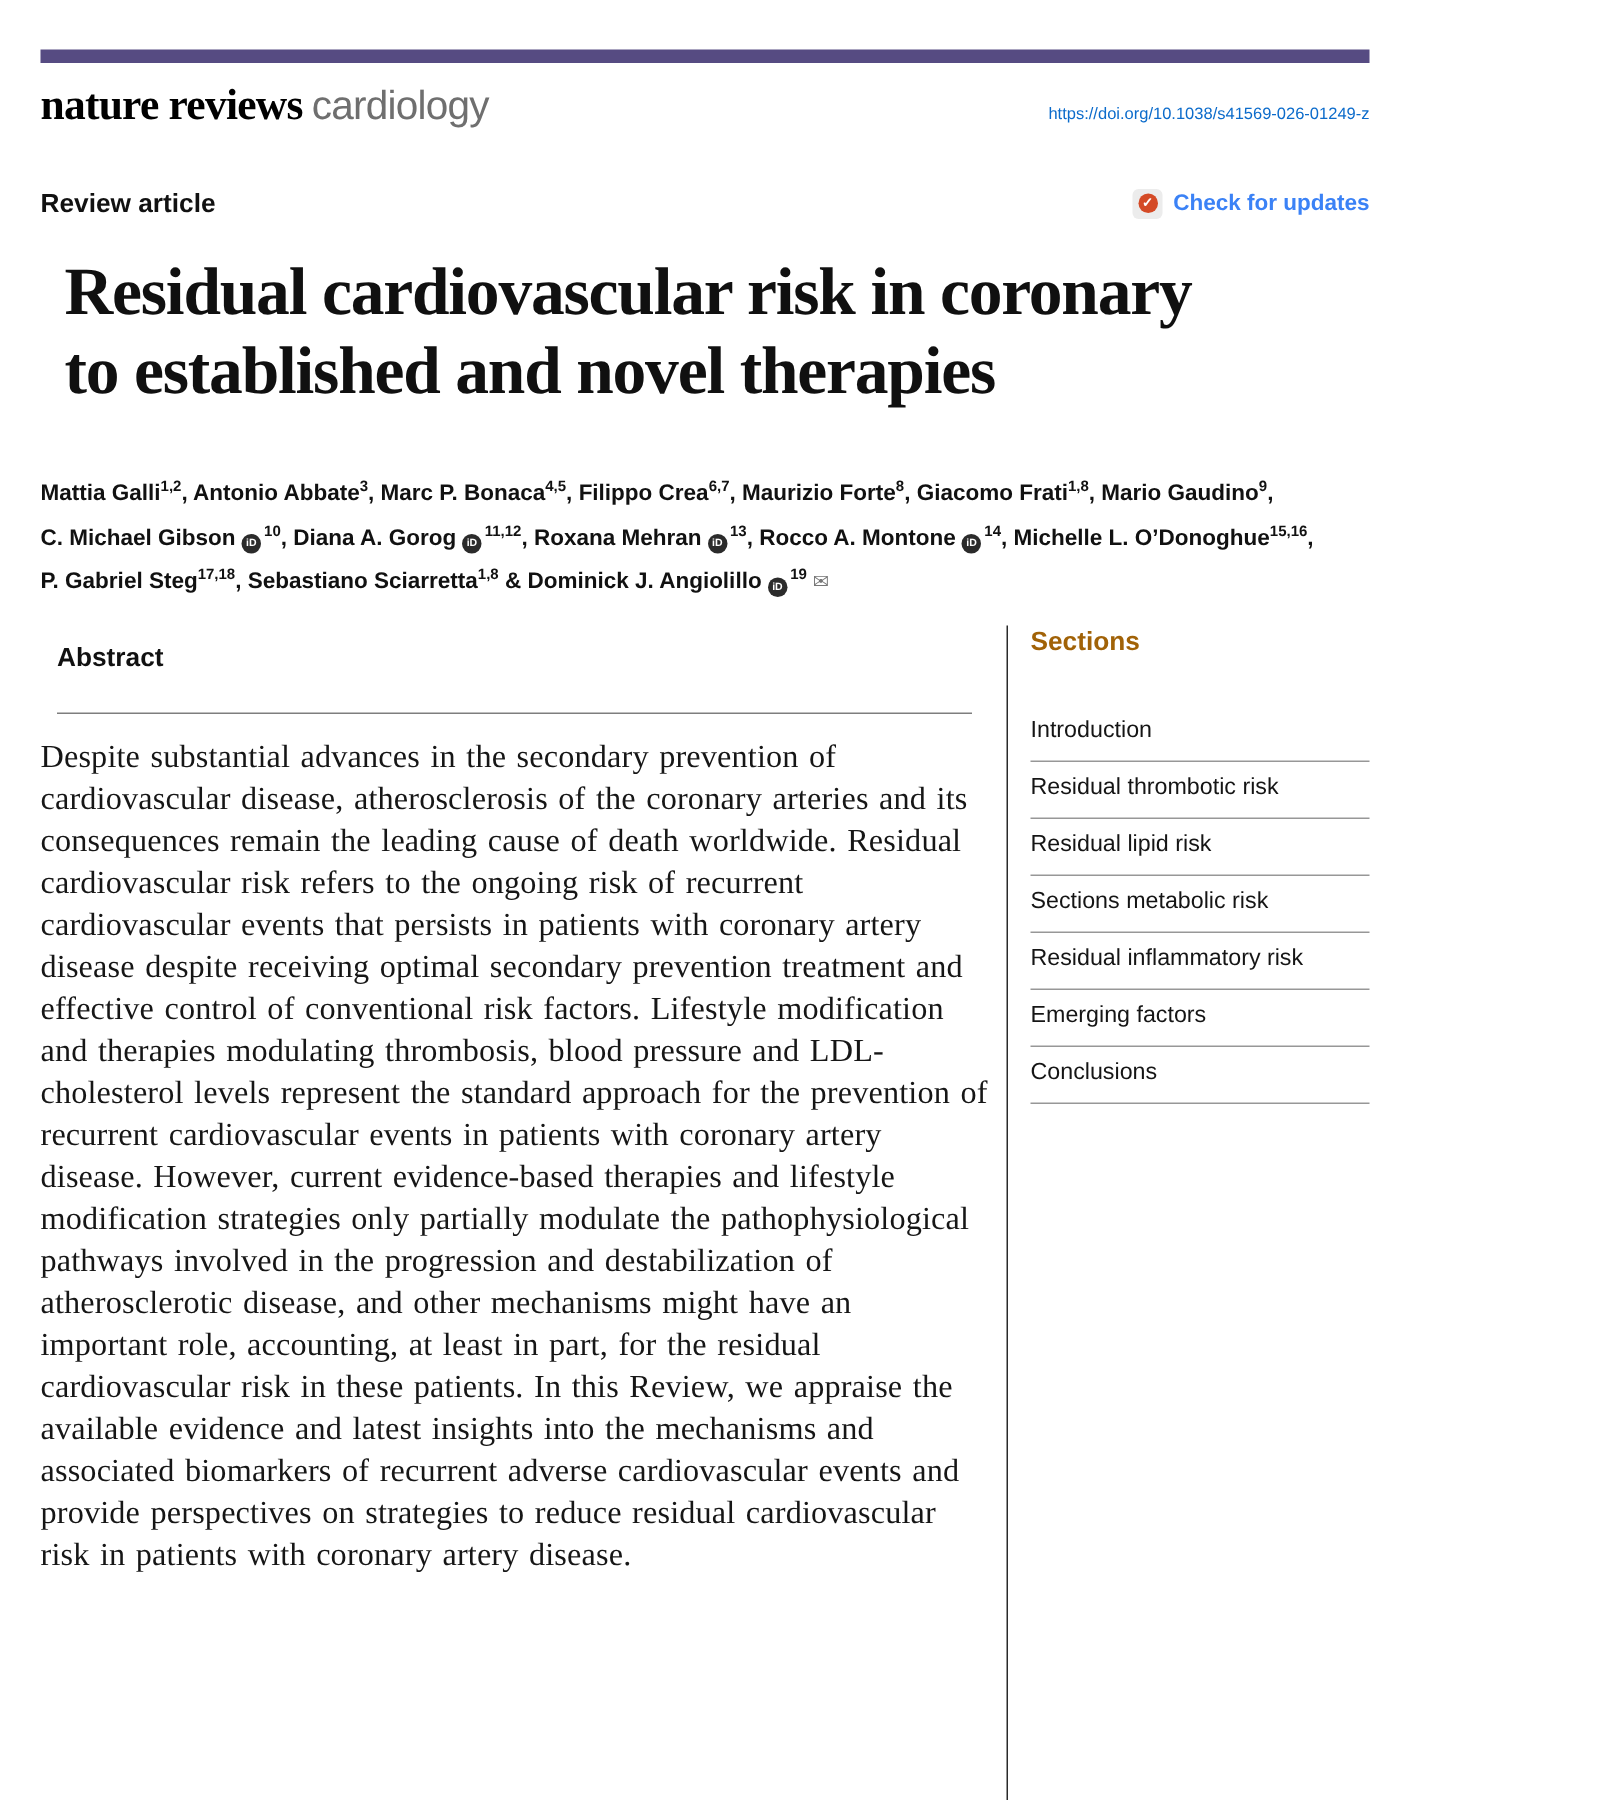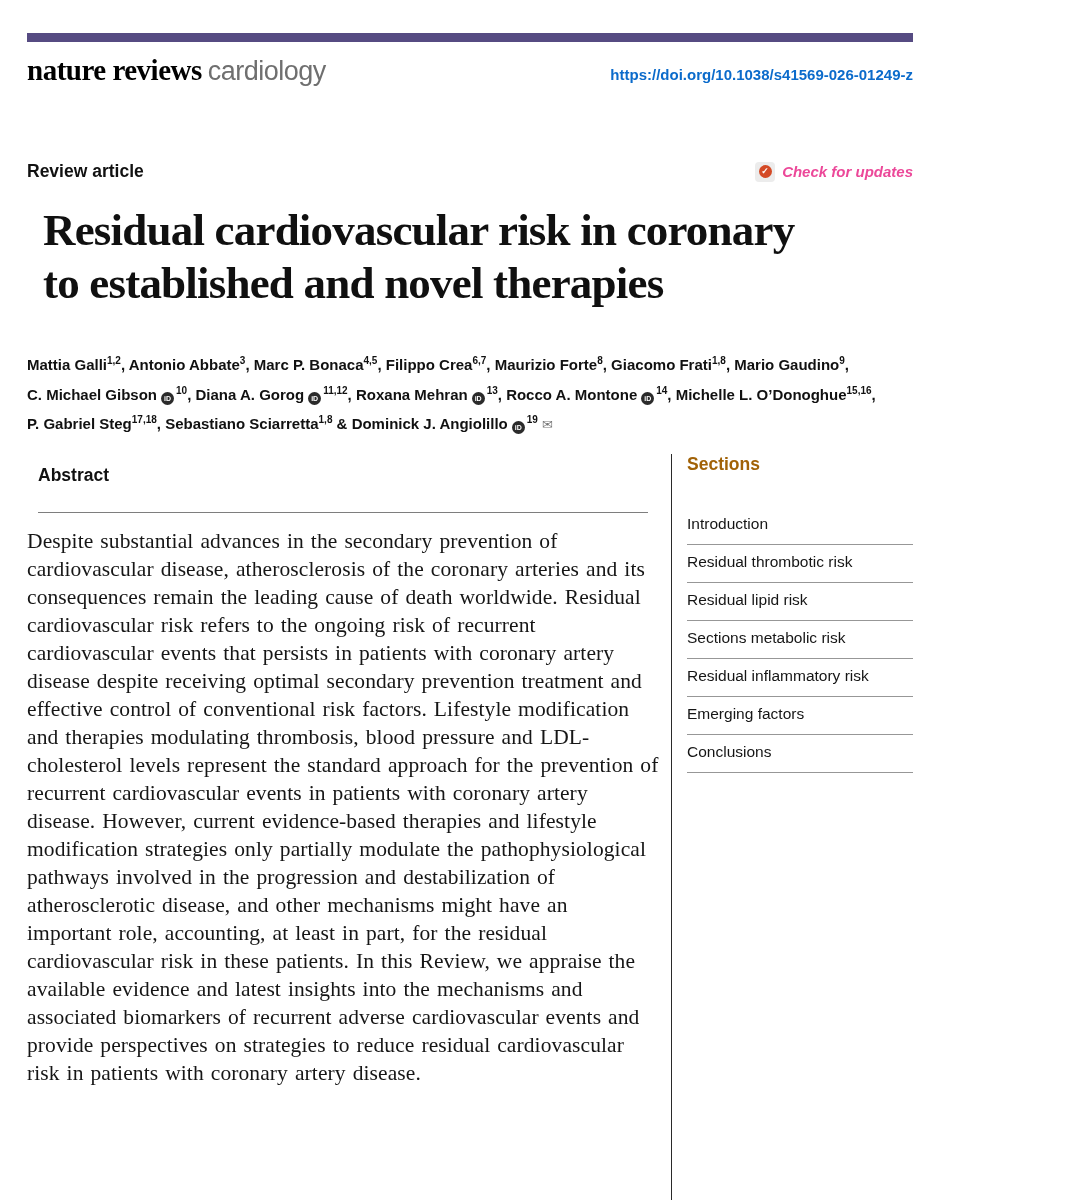--- a/index.html
+++ b/index.html
@@ -15,27 +15,27 @@
     overflow:hidden;
   }
   
   .accent-bar{margin-top:33px;height:9px;background:var(--accent-bar,#564b82);}
 
   
   .masthead{margin-top:12px;display:flex;justify-content:space-between;align-items:baseline;}
   .journal-logo{font-family:"Liberation Serif", serif;font-size:29px;letter-spacing:-0.5px;}
   .journal-bold{font-weight:700;color:#000;}
   .journal-light{font-family:"Liberation Sans", sans-serif;font-weight:400;color:#6f6f6f;margin-left:6px;font-size:27px;}
-  .doi-link{font-size:15px;color:var(--link,#0b6bcb);text-decoration:none;font-weight:700;}
+  .doi-link{font-size:11px;color:var(--link,#0b6bcb);text-decoration:none;font-weight:400;}
 
   
-  .kicker-row{margin-top:74px;display:flex;justify-content:space-between;}
+  .kicker-row{margin-top:38px;display:flex;justify-content:space-between;}
   .kicker{font-size:17.5px;font-weight:700;color:#111;}
   .check-updates{display:flex;align-items:center;gap:7px;cursor:pointer;}
-  .check-updates-label{font-size:15px;font-weight:700;color:#ec4899;font-style:italic;}
+  .check-updates-label{font-size:15px;font-weight:700;color:#3b82f6;}
   .crossmark{width:20px;height:20px;border-radius:4px;background:#ececec;display:flex;align-items:center;justify-content:center;}
   .crossmark-inner{width:13px;height:13px;border-radius:50%;background:var(--crossmark,#d44a26);color:#fff;font-size:9px;line-height:13px;text-align:center;font-weight:700;}
 
   
   .title{margin:22px 0 0 16px;font-family:"Liberation Serif", serif;font-weight:600;
     font-size:45px;line-height:53px;letter-spacing:-0.8px;color:#101010;}
   .t-line{display:block;}
 
   
   .authors{margin-top:38px;font-size:15px;line-height:25.5px;font-weight:700;color:#111;max-width:1005px;}

